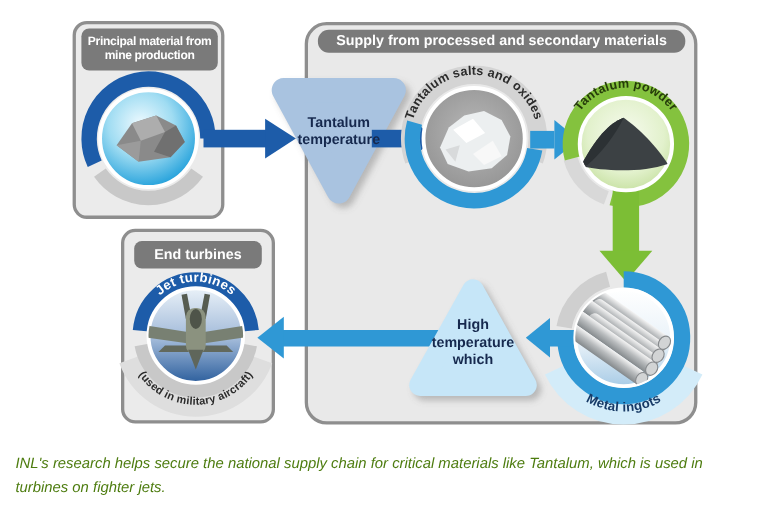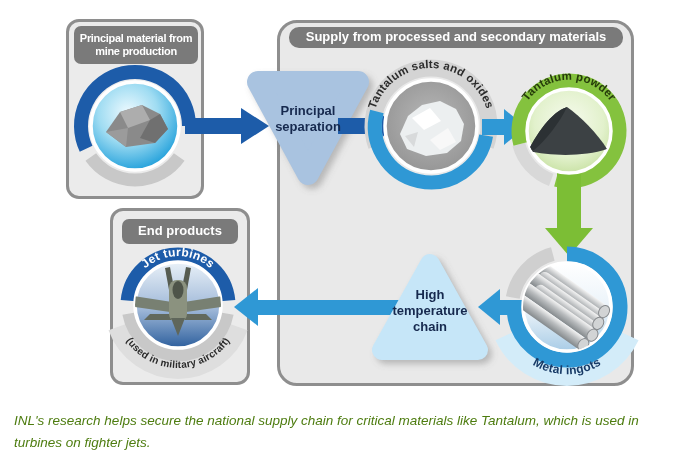--- a/index.html
+++ b/index.html
@@ -27,21 +27,21 @@
 <body>
 
 <div class="stage">
 
   <div class="panel panel-principal"></div>
   <div class="panel panel-main"></div>
   <div class="panel panel-end"></div>
 
   <div class="hdr hdr-main">Supply from processed and secondary materials</div>
   <div class="hdr hdr-principal">Principal material from mine production</div>
-  <div class="hdr hdr-end">End products</div>
+  <div class="hdr hdr-end">End turbines</div>
 
   <svg class="overlay" viewBox="0 0 696 464" xmlns="http://www.w3.org/2000/svg">
     <defs>
       <radialGradient id="oreGrad" cx="42%" cy="35%" r="75%">
         <stop offset="0%" stop-color="#eefaff"></stop>
           <stop offset="45%" stop-color="#9fdcf2"></stop>
         <stop offset="85%" stop-color="#2ea6dd"></stop>
           <stop offset="100%" stop-color="#1b86c0"></stop>
       </radialGradient>
       <radialGradient id="saltGrad" cx="50%" cy="45%" r="70%">
@@ -208,17 +208,17 @@
       <rect x="256" y="300" width="150" height="15"></rect>
       <polygon points="258,288 234,307 258,326"></polygon>
     </g>
 
     <g>
       <polygon points="434,268 386,354 482,354" fill="none" stroke="rgba(110,110,110,0.4)" stroke-width="20" stroke-linejoin="round" filter="url(#soft)"></polygon>
       <polygon points="430,264 382,350 478,350" fill="#c6e6f8" stroke="#c6e6f8" stroke-width="20" stroke-linejoin="round"></polygon>
     </g>
   </svg>
 
-  <div class="tri-label lbl-separation">Principal separation</div>
-  <div class="tri-label lbl-alloy">High temperature chain</div>
+  <div class="tri-label lbl-separation">Tantalum temperature</div>
+  <div class="tri-label lbl-alloy">High temperature which</div>
 
   <div class="caption">INL's research helps secure the national supply chain for critical materials like Tantalum, which is used in turbines on fighter jets.</div>
 </div>
 
 </body></html>

